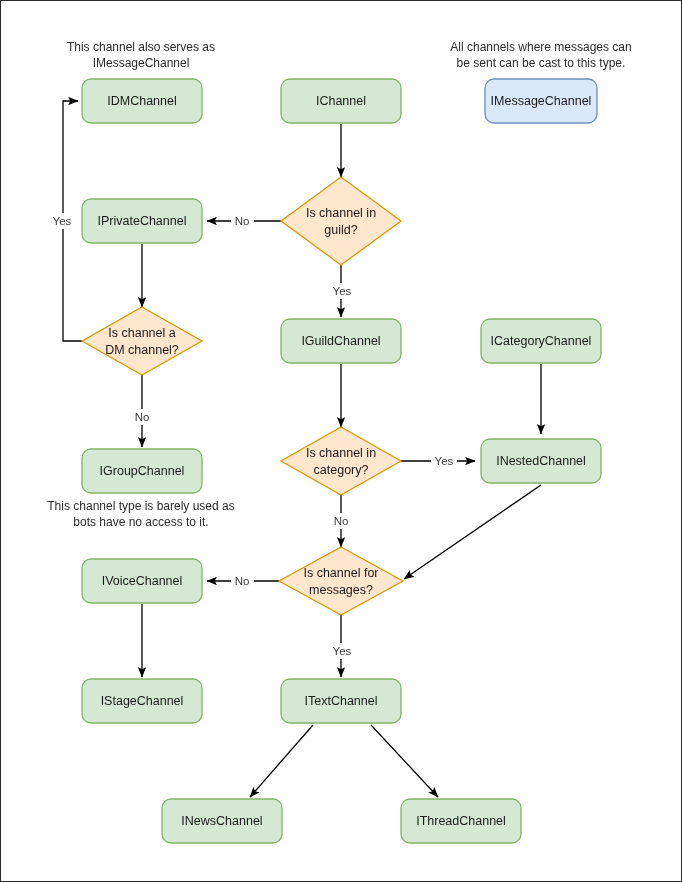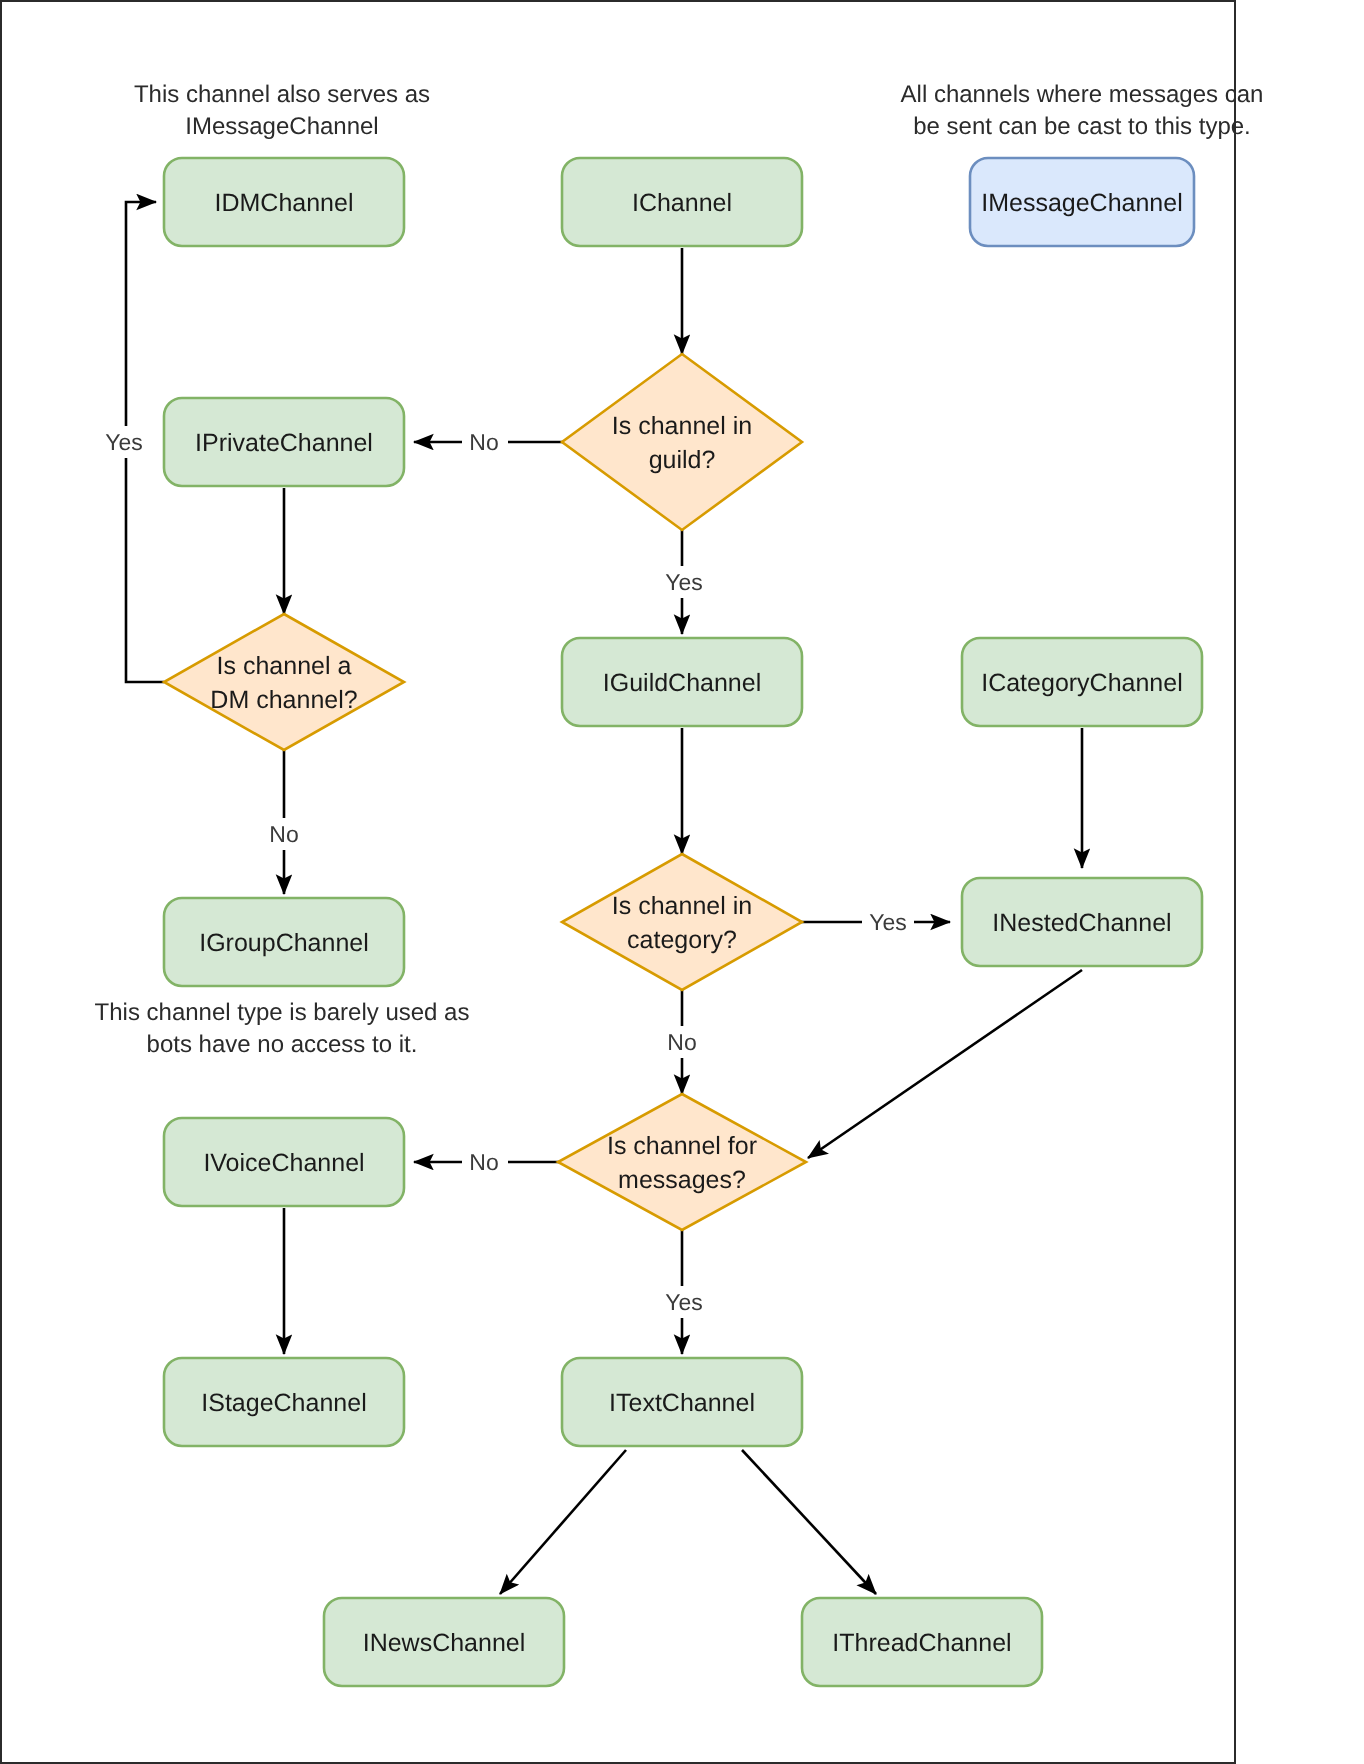--- a/index.html
+++ b/index.html
@@ -9,21 +9,21 @@
     background: #ffffff;
   }
   body {
     width: 682px;
     height: 882px;
     font-family: "Liberation Sans", sans-serif;
     overflow: hidden;
   }
   #page-frame {
     position: relative;
-    width: 618px;
+    width: 682px;
     height: 882px;
     box-sizing: border-box;
     border: 1px solid #2b2b2b;
     background: #ffffff;
   }
   #flow-svg {
     display: block;
     width: 680px;
     height: 880px;
   }

